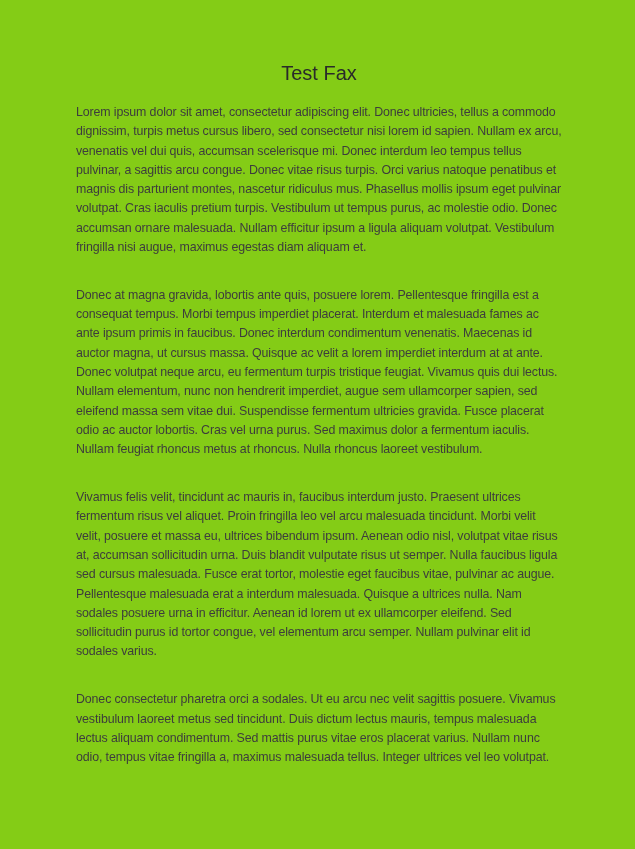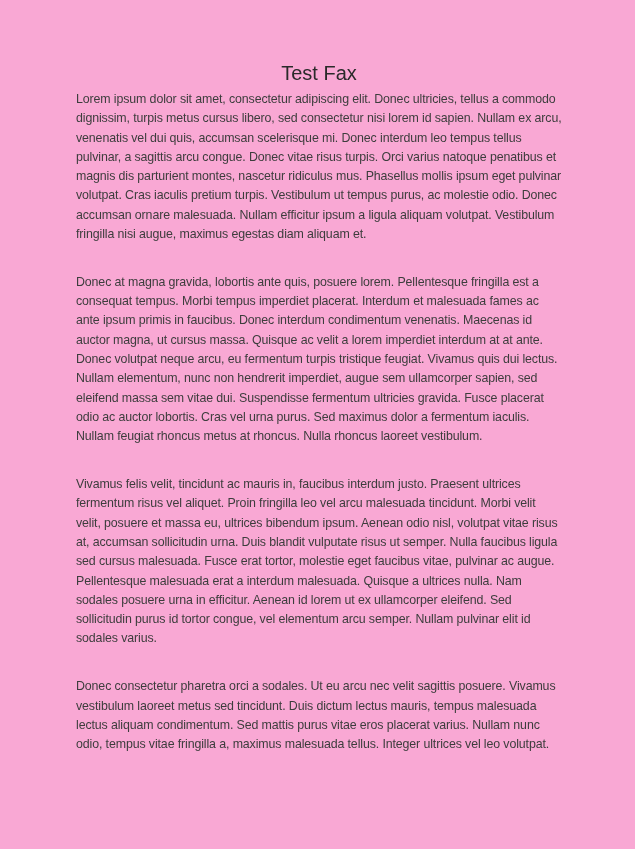--- a/index.html
+++ b/index.html
@@ -10,34 +10,34 @@
   body {
     width: 635px;
     height: 849px;
     overflow: hidden;
     font-family: "Liberation Sans", sans-serif;
   }
   .page {
     box-sizing: border-box;
     width: 635px;
     height: 849px;
-    background: #f9a8d4;
+    background: #84cc16;
     padding: 60px 73px 0 76px;
   }
   .doc-title {
     margin: 0;
     font-size: 20px;
     line-height: 26px;
     font-weight: 400;
     color: #2a2a2a;
     text-align: center;
     font-family: "Liberation Sans", sans-serif;
   }
   .content {
-    margin-top: 4px;
+    margin-top: 17px;
   }
   .para {
     margin: 0 0 28.5px 0;
     font-size: 12.4px;
     line-height: 19.3px;
     letter-spacing: -0.12px;
     color: #3d3d3d;
     text-align: left;
     font-family: "Liberation Sans", sans-serif;
   }

